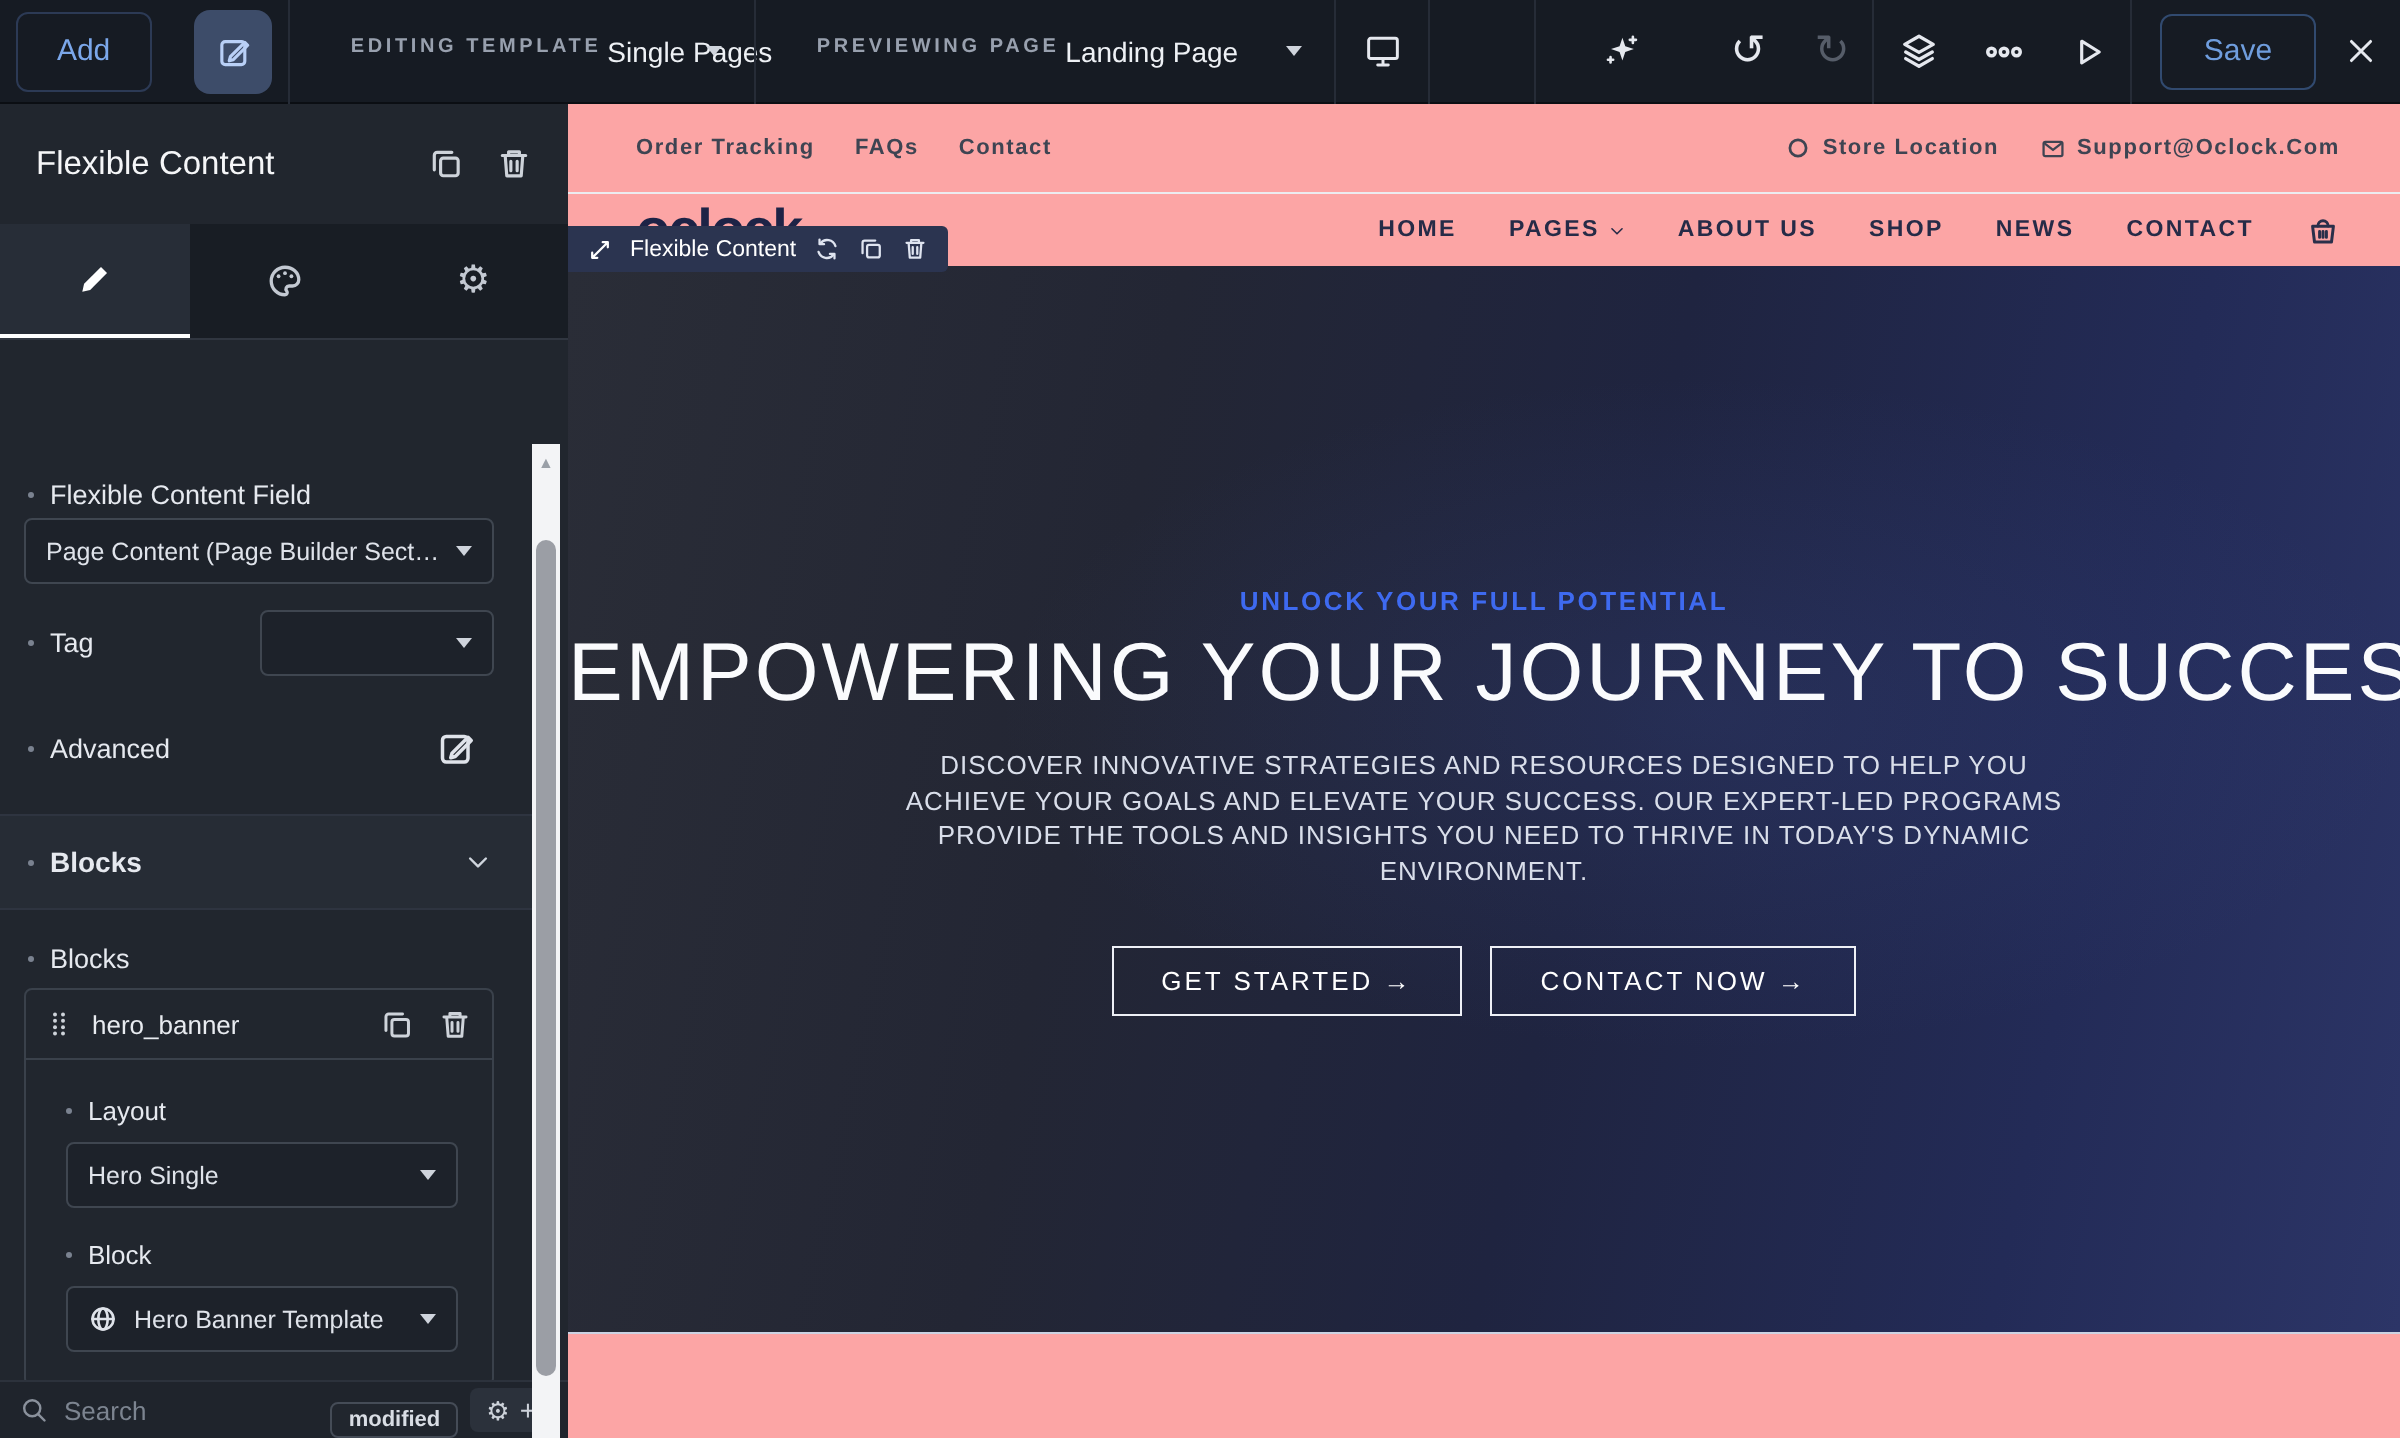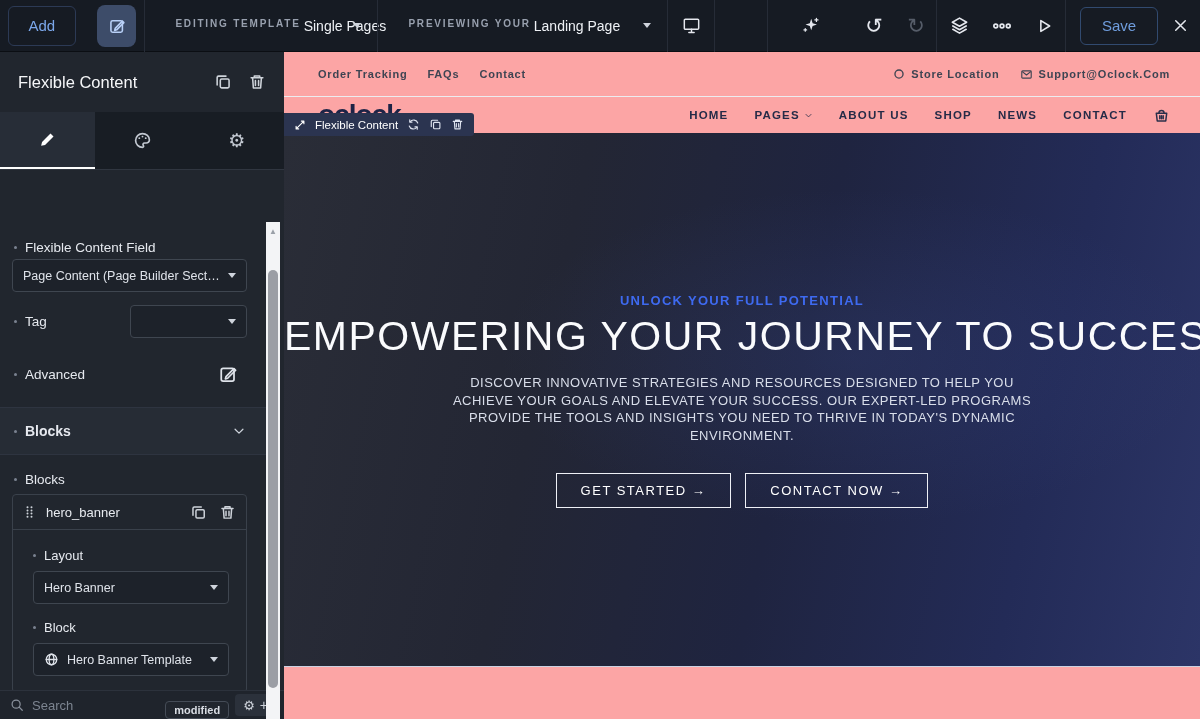--- a/index.html
+++ b/index.html
@@ -140,21 +140,21 @@
     <div class="tb-stack">
       <span class="tb-label">EDITING TEMPLATE</span>
       <span class="tb-value">Single Pages</span>
     </div>
     <span class="caret"></span>
   </div>
   <div class="tb-divider"></div>
 
   <div class="tb-group pvpage">
     <div class="tb-stack">
-      <span class="tb-label">PREVIEWING YOUR</span>
+      <span class="tb-label">PREVIEWING PAGE</span>
       <span class="tb-value">Landing Page</span>
     </div>
     <span class="caret"></span>
   </div>
   <div class="tb-divider"></div>
 
   <button class="tb-cell w46">
     <svg class="ic" width="19" height="19" viewBox="0 0 18 18">
       <rect x="2.2" y="3" width="13.6" height="9.6" rx="1"></rect>
       <path d="M6.5 15.6h5M9 12.6v3"></path>
@@ -303,21 +303,21 @@
           <button class="icbtn">
             <svg class="ic" width="17" height="17" viewBox="0 0 16 16">
               <path d="M2.8 4.2h10.4M5.6 4V2.6h4.8V4M4.1 4.4l.7 8.9h6.4l.7-8.9M6.6 6.8v4.2M9.4 6.8v4.2"></path>
             </svg>
           </button>
         </span>
       </div>
       <div class="bc-body">
         <div class="sb-label">Layout</div>
         <div class="dd bc-dd">
-          <span class="dd-text">Hero Banner</span>
+          <span class="dd-text">Hero Single</span>
           <span class="caret"></span>
         </div>
         <div class="sb-label mt16">Block</div>
         <div class="dd bc-dd">
           <svg class="ic" width="15" height="15" viewBox="0 0 16 16" style="margin-right:8px; flex:none; color:#dfe3ea;">
             <circle cx="8" cy="8" r="5.6"></circle>
             <ellipse cx="8" cy="8" rx="2.5" ry="5.6"></ellipse>
             <path d="M2.4 8h11.2"></path>
           </svg>
           <span class="dd-text">Hero Banner Template</span>

